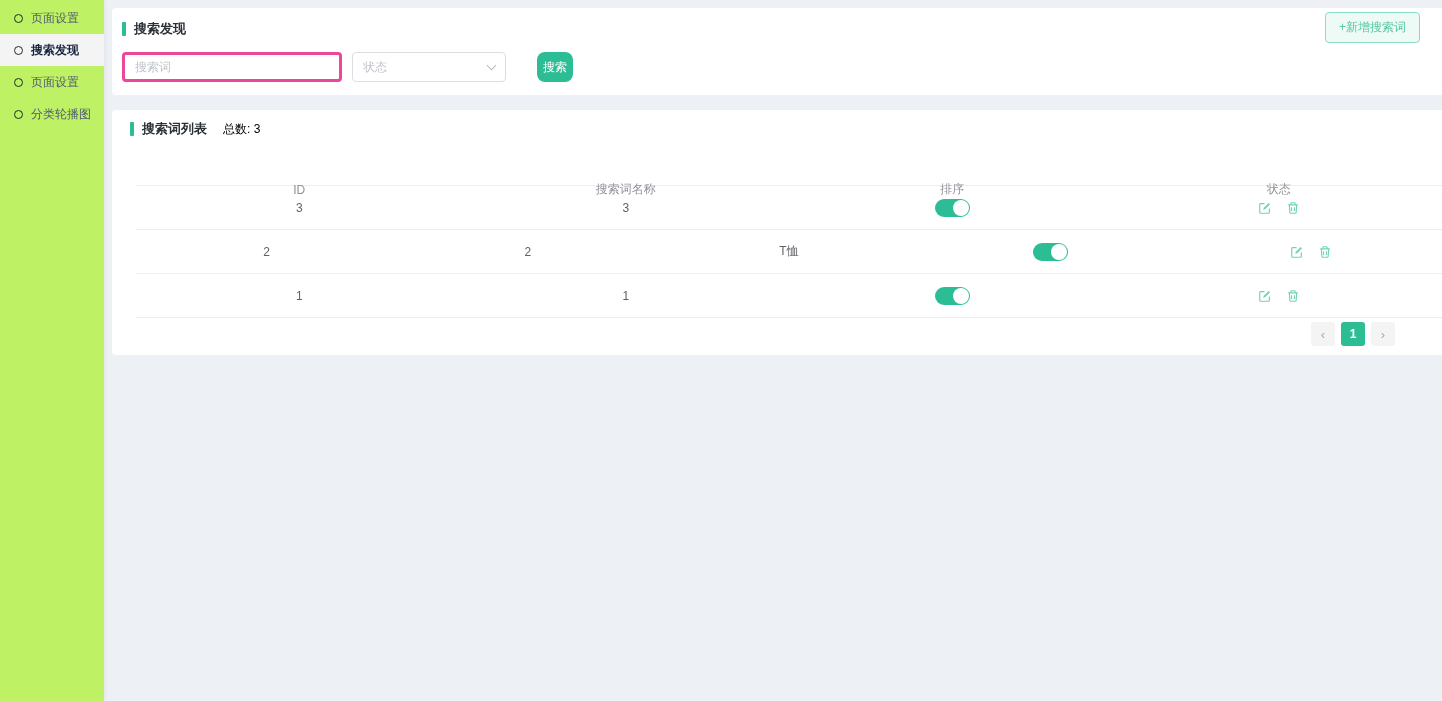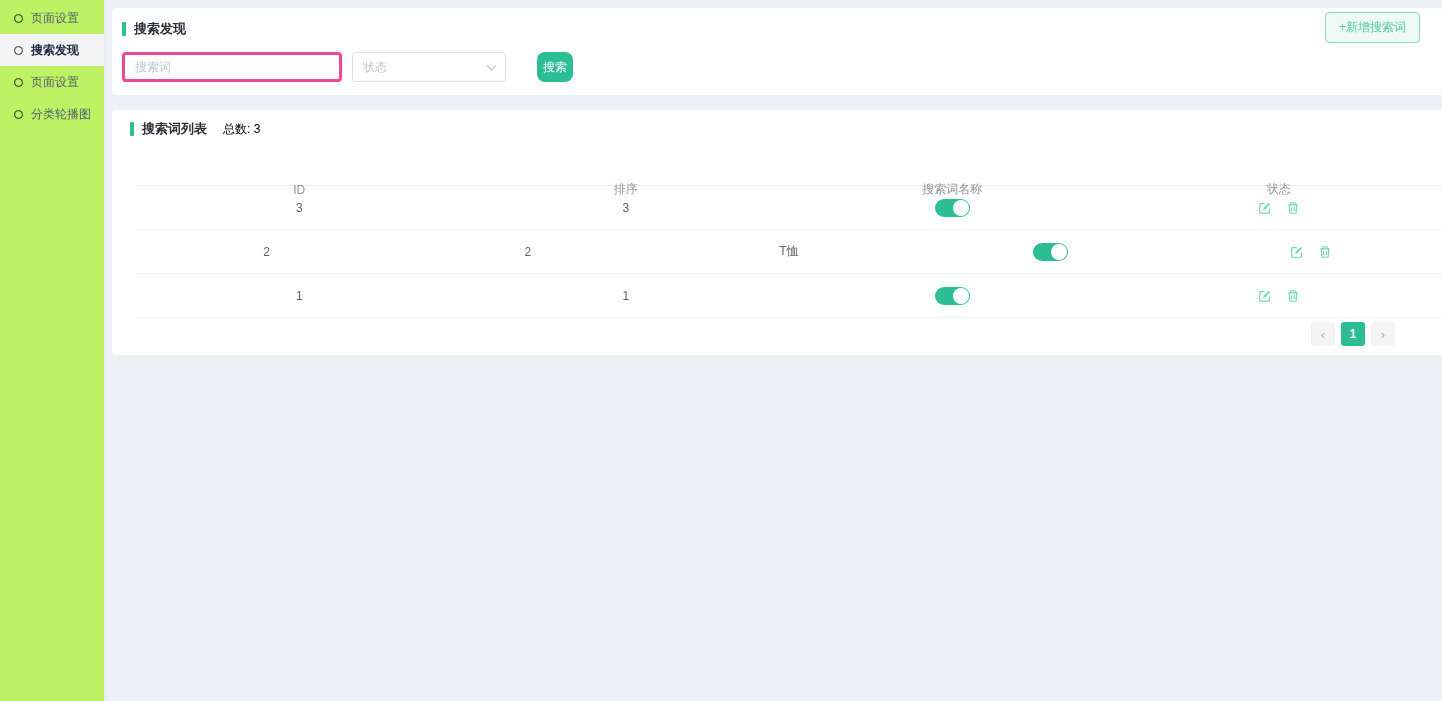--- a/index.html
+++ b/index.html
@@ -151,22 +151,22 @@
     <section class="card card-list">
       <div class="panel-title">
         <span class="title-bar"></span>
         <span class="title-text">搜索词列表</span>
         <span class="title-sub">总数: 3</span>
       </div>
 
       <div class="tbl">
         <div class="tr tr-head">
           <div class="td">ID</div>
+          <div class="td">搜索词名称</div>
           <div class="td">排序</div>
-          <div class="td">搜索词名称</div>
           <div class="td">状态</div>
         </div>
 
         <div class="tr tr-body">
           <div class="td">3</div>
           <div class="td">3</div>
           <div class="td">
             <span class="switch"></span>
           </div>
           <div class="td td-ops">

